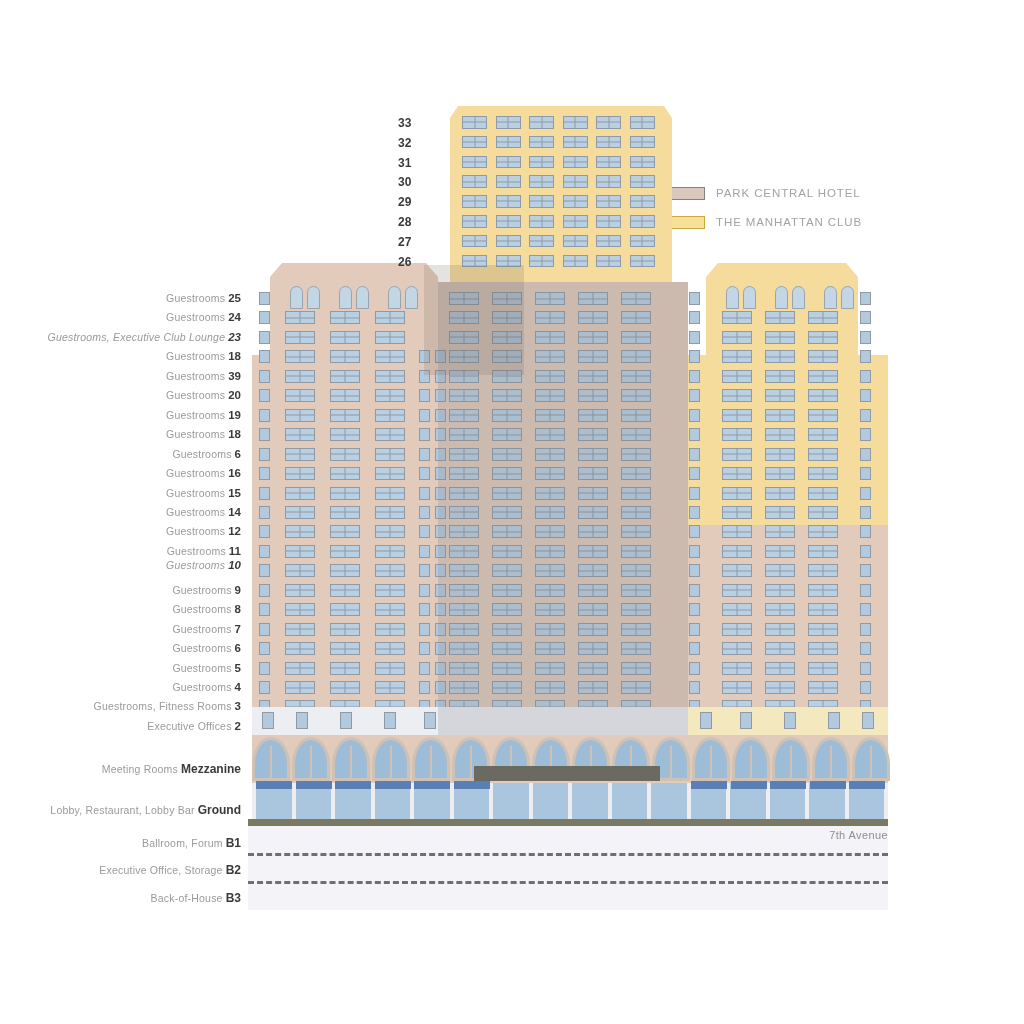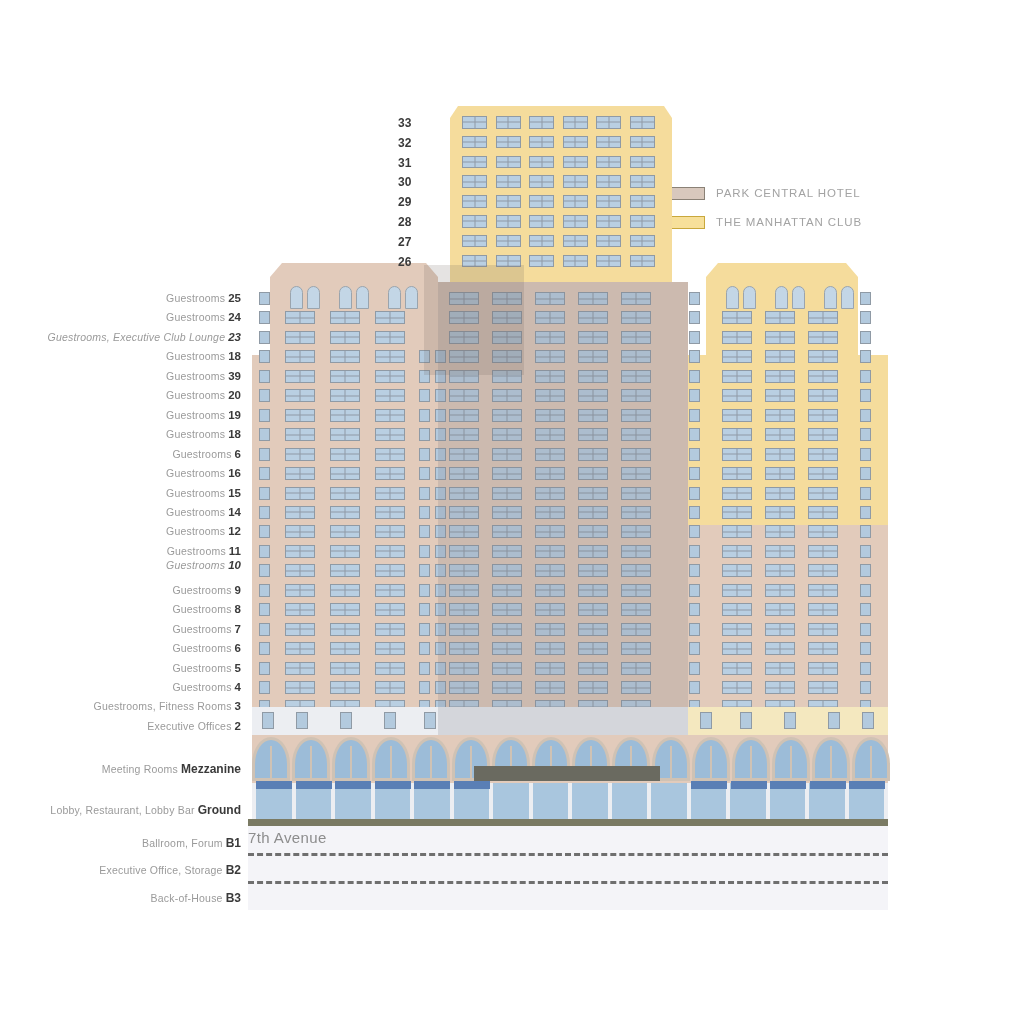--- a/index.html
+++ b/index.html
@@ -77,22 +77,22 @@
   .awning { position: absolute; background: #5a7fb5; }
   .canopy { position: absolute; background: #6a6a60; }
   .sidewalk { position: absolute; background: #7a7a63; }
 
   
   .basement { position: absolute; background: #f4f4f8; }
   .dash {
     position: absolute; height: 0; border-top: 3px dashed #6f6f6f;
   }
   .ave-label {
-    position: absolute; font-size: 15px; color: #8d8d8d;
-    letter-spacing: .4px; text-align: left;
+    position: absolute; font-size: 11px; color: #8d8d8d;
+    letter-spacing: .4px; text-align: right;
   }
 </style>
 </head>
 <body>
 
 <div id="stage">
 
   <div class="legend">
     <div class="legend-row">
       <div class="swatch sw-pch"></div>

